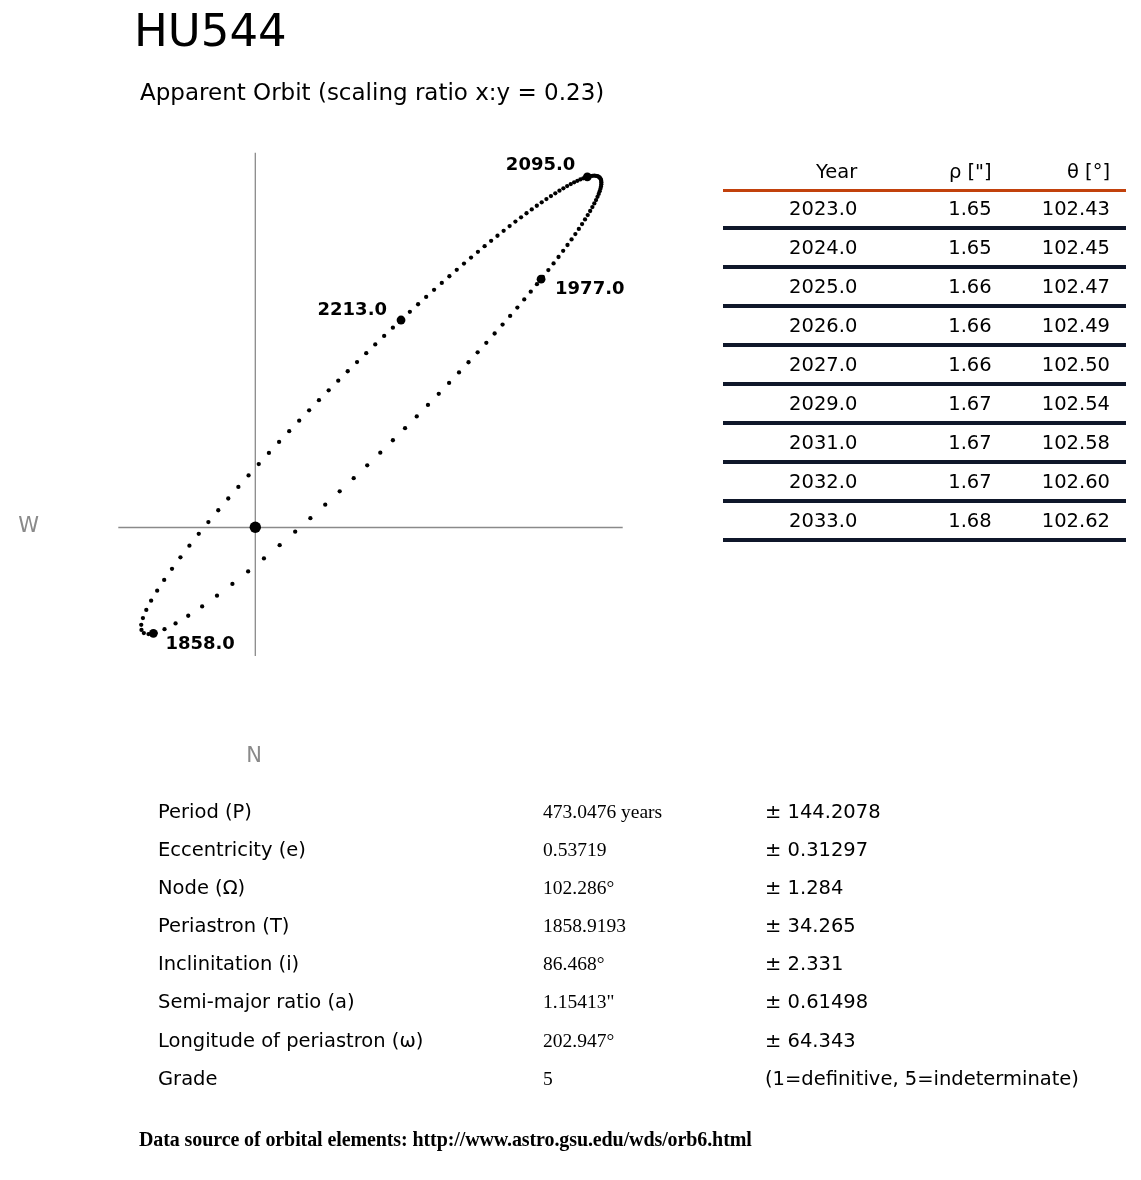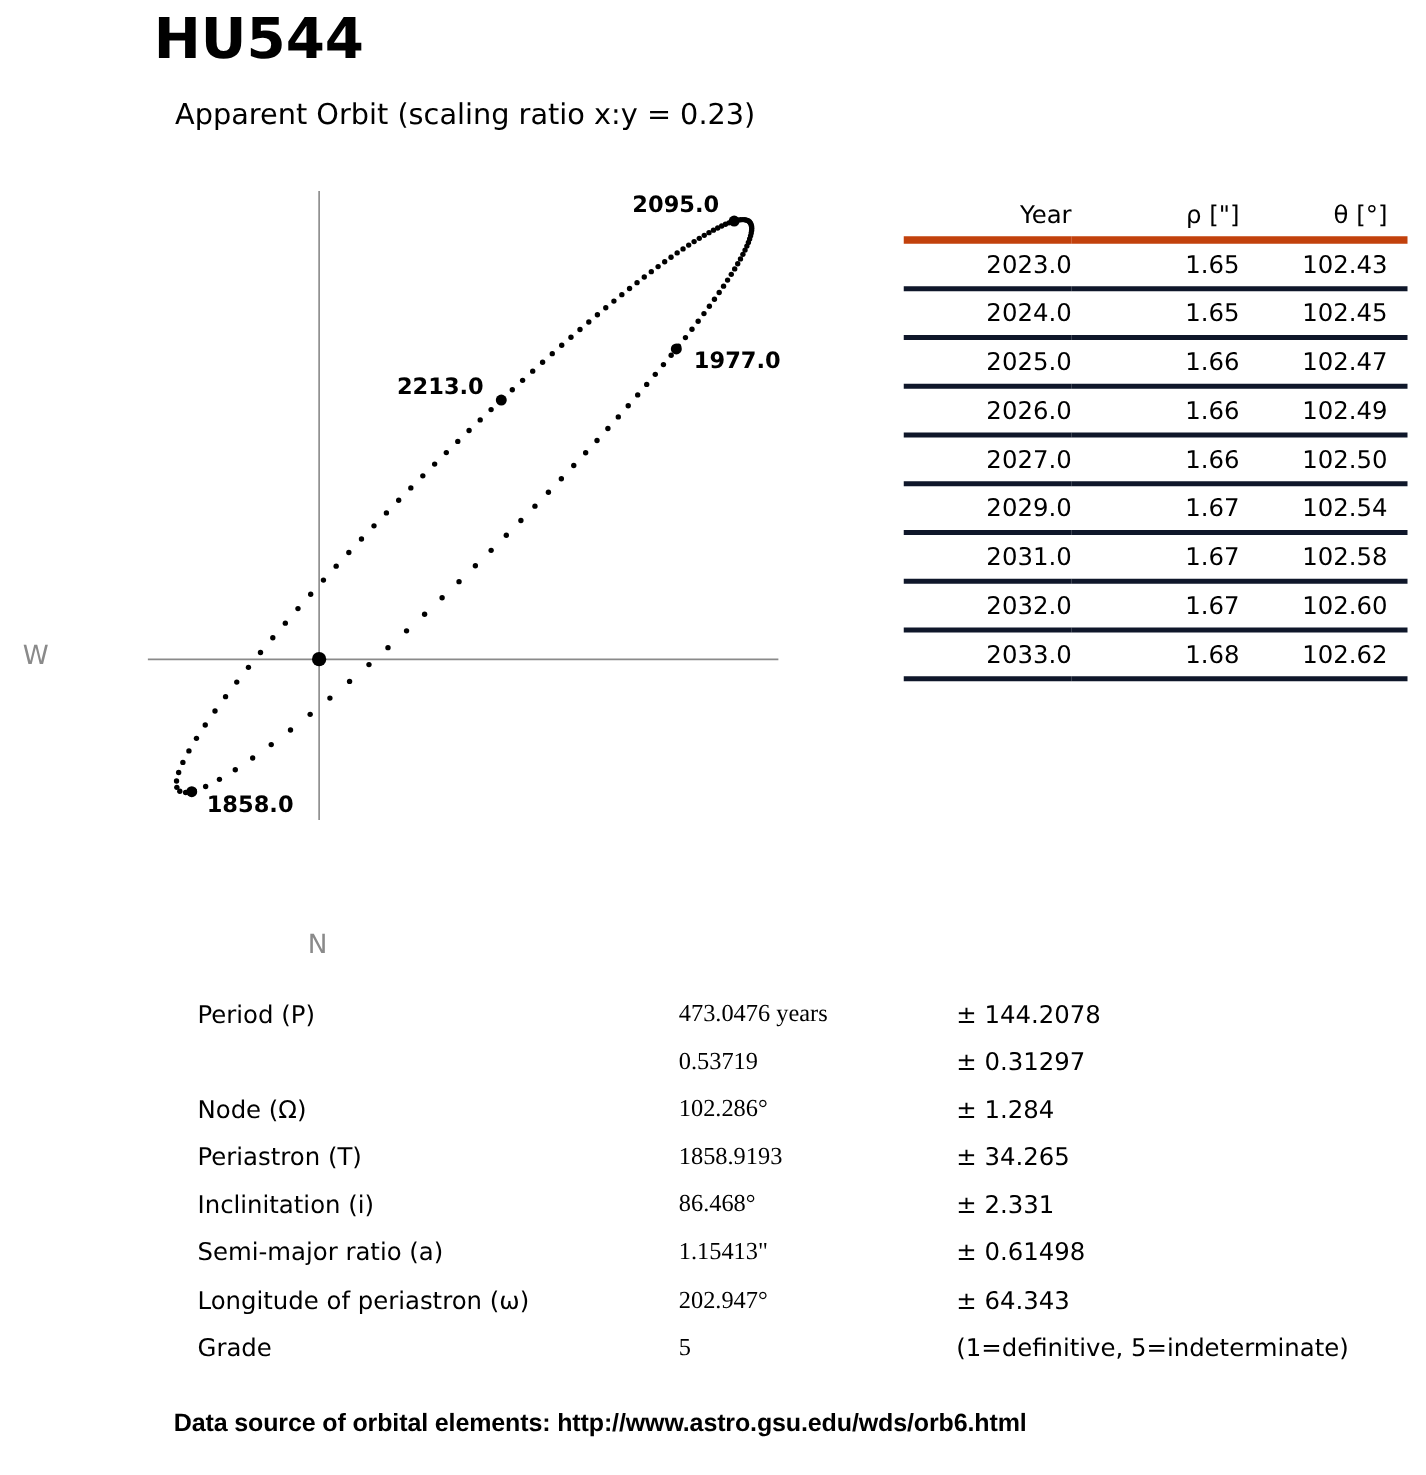--- a/index.html
+++ b/index.html
@@ -1,50 +1,50 @@
 <!DOCTYPE html>
 <html><head>
 <meta charset="utf-8">
 <style>
   html,body{margin:0;padding:0;background:#fff;}
   #page{
     position:relative;width:1141px;height:1180px;background:#fff;
     font-family:"DejaVu Sans",sans-serif;color:#000;overflow:hidden;
   }
   .title{
-    position:absolute;left:123px;top:4px;
-    font-size:45px;font-weight:700;line-height:1.2;
+    position:absolute;left:134px;top:4px;
+    font-size:45px;font-weight:400;line-height:1.2;
   }
   .subtitle{
     position:absolute;left:140px;top:78px;
     font-size:23px;line-height:1.25;
   }
   #orbit-svg{position:absolute;left:0;top:0;}
   table.eph{
     position:absolute;left:723px;top:155px;width:403px;
     border-collapse:collapse;table-layout:fixed;
     font-size:19.5px;
   }
   table.eph th, table.eph td{
     text-align:right;padding:0;font-weight:400;vertical-align:middle;
     white-space:nowrap;
   }
-  table.eph thead th{height:33.5px;border-bottom:6px solid #c2410c;}
+  table.eph thead th{height:33.5px;border-bottom:3px solid #c2410c;}
   table.eph tbody td{height:34.9px;border-bottom:4px solid #0f172a;}
   table.eph th:nth-child(3), table.eph td:nth-child(3){padding-right:16px;}
   .elements{
     position:absolute;left:158px;top:793px;width:960px;font-size:19.5px;
   }
   .elem-row{position:relative;height:38.1px;line-height:38.1px;}
   .elem-label{position:absolute;left:0;white-space:nowrap;}
   .elem-value{position:absolute;left:385px;white-space:nowrap;font-family:Liberation Serif, serif;}
   .elem-error{position:absolute;left:607px;white-space:nowrap;}
   .footer{
     position:absolute;left:139px;top:1128px;
-    font-family:Liberation Sans, sans-serif;font-weight:700;font-size:20px;
+    font-family:Liberation Serif, serif;font-weight:700;font-size:20px;
     letter-spacing:-0.1px;white-space:nowrap;
   }
 </style>
 </head>
 <body>
 
 <div id="page">
 
   <div class="title">HU544</div>
   <div class="subtitle">Apparent Orbit (scaling ratio x:y = 0.23)</div>
@@ -263,20 +263,21 @@
       </tbody>
   </table>
 
   <div class="elements" id="elements-block">
       <div class="elem-row">
         <span class="elem-label">Period (P)</span>
         <span class="elem-value">473.0476 years</span>
         <span class="elem-error">± 144.2078</span>
       </div>
       <div class="elem-row">
+        <span class="elem-label">Eccentricity (e)</span>
         <span class="elem-value">0.53719</span>
         <span class="elem-error">± 0.31297</span>
       </div>
       <div class="elem-row">
         <span class="elem-label">Node (Ω)</span>
         <span class="elem-value">102.286°</span>
         <span class="elem-error">± 1.284</span>
       </div>
       <div class="elem-row">
         <span class="elem-label">Periastron (T)</span>

